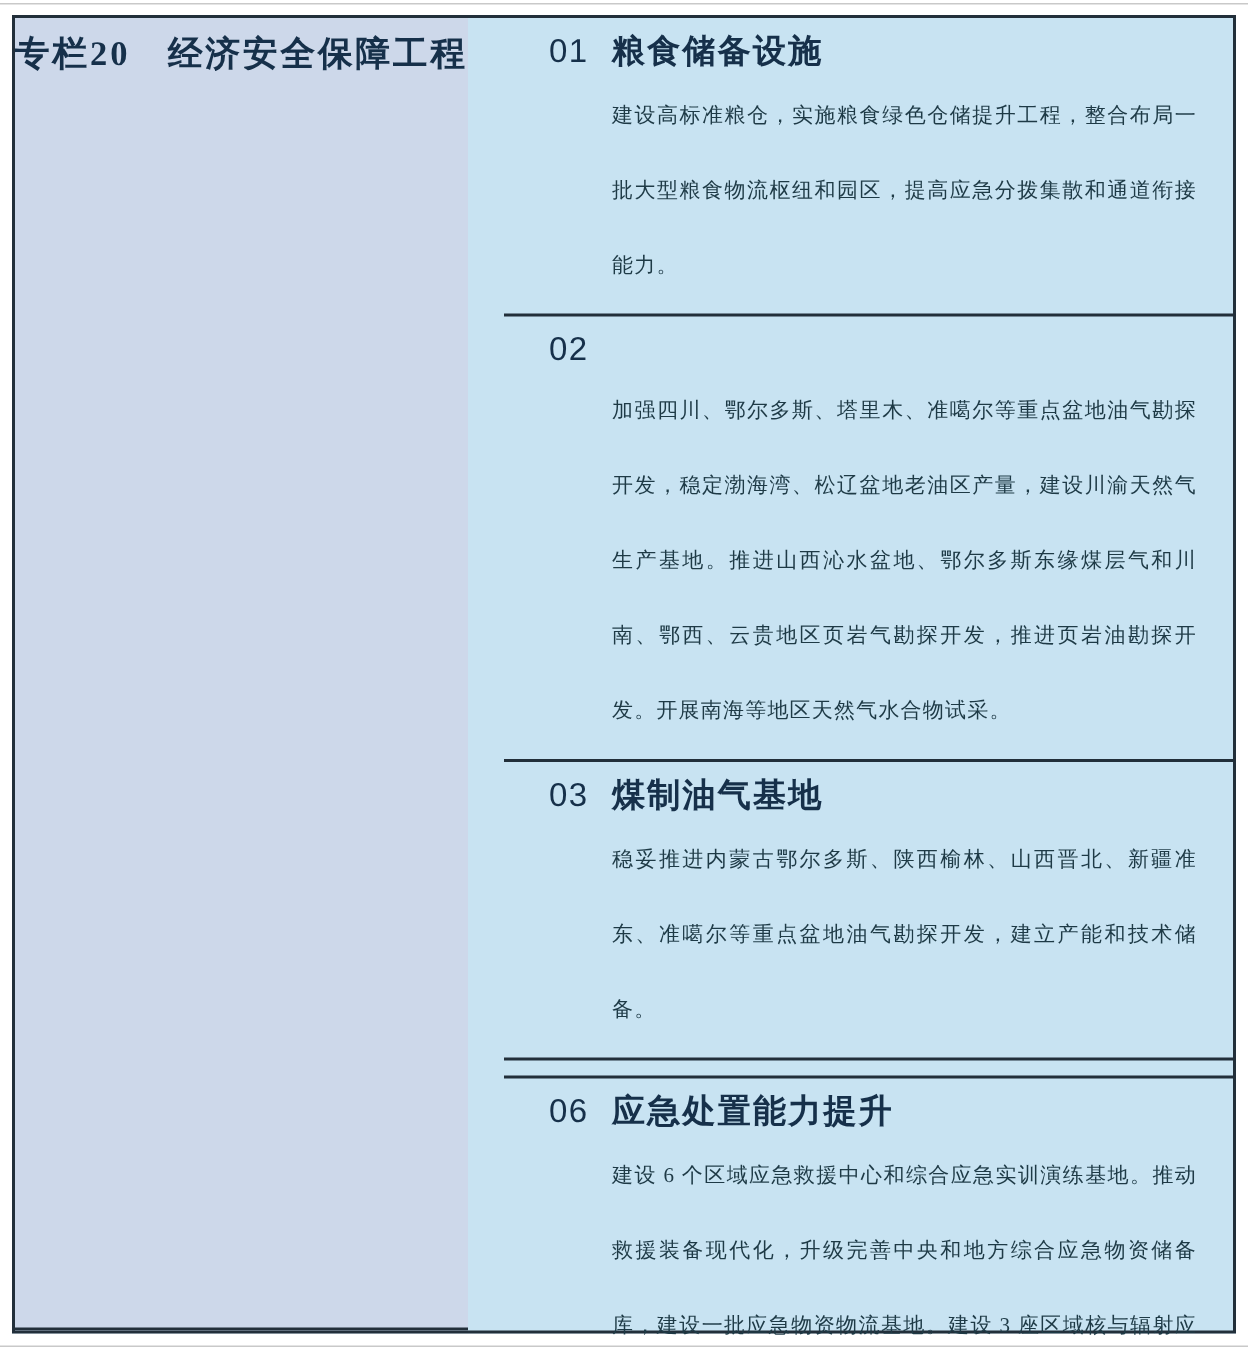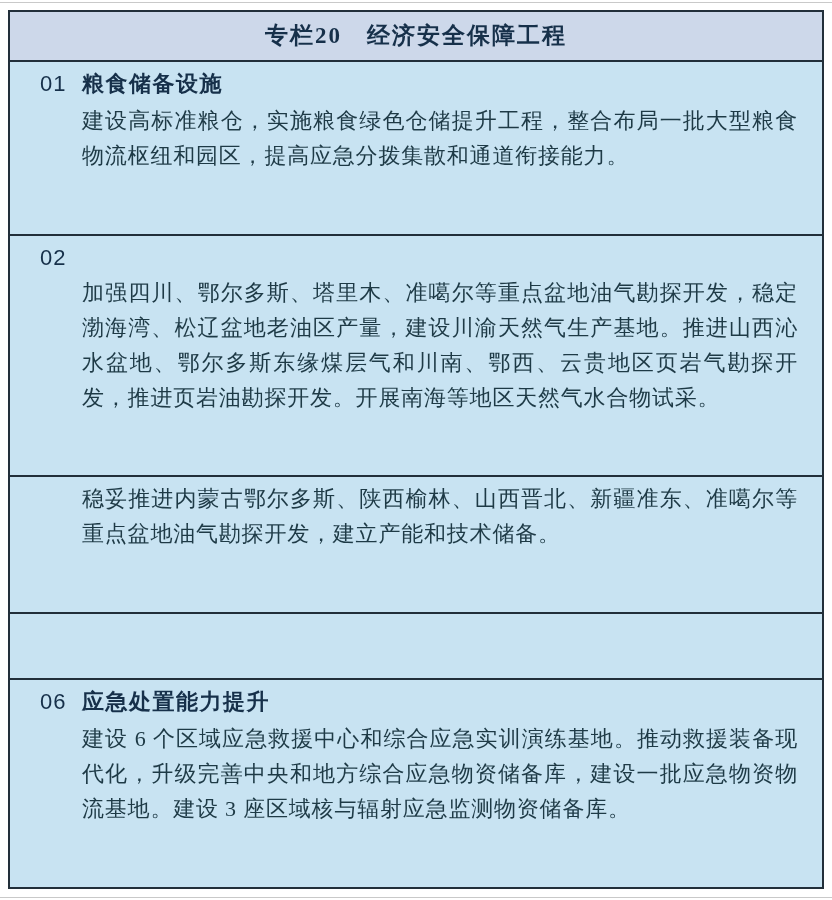--- a/index.html
+++ b/index.html
@@ -14,21 +14,21 @@
   body{
     width:832px;height:900px;background:#ffffff;overflow:hidden;
     font-family:"Liberation Serif","DejaVu Serif",serif;
   }
   .page{position:relative;width:832px;height:900px;box-sizing:border-box;padding:10px 8px 11px 8px;background:#fff;}
   .edge-line{position:absolute;left:0;width:832px;height:1px;background:var(--edge-line);}
   .edge-line.top{top:2px;}
   .edge-line.bottom{bottom:2px;}
   .panel{
     height:100%;box-sizing:border-box;border:2px solid var(--rule);
-    display:flex;flex-direction:column;background:var(--body-bg);
+    display:flex;flex-direction:row;background:var(--body-bg);gap:24px;
   }
   .panel-header{
     background:var(--header-bg);
     border-bottom:2px solid var(--rule);
     color:var(--title-text);
     text-align:center;font-weight:bold;font-size:23px;
     letter-spacing:2px;
     padding:8px 0 9px 0;
     flex:0 0 auto;
   }
@@ -42,21 +42,21 @@
   .section:last-child{border-bottom:none;}
   .section-head{display:flex;align-items:baseline;line-height:35px;font-size:22px;}
   .section-num{
     width:42px;flex:0 0 42px;color:var(--title-text);
     font-family:Liberation Sans, sans-serif;
     letter-spacing:1px;
   }
   .section-title{font-weight:bold;color:var(--title-text);letter-spacing:1.5px;font-family:Liberation Mono, monospace;}
   .section-text{
     margin:0 0 0 42px;
-    font-size:22px;line-height:35px;
+    font-size:14px;line-height:50px;
     text-align:justify;text-justify:inter-ideograph;
     letter-spacing:0.8px;
     color:var(--text);
     font-family:Liberation Serif, serif;
   }
 </style>
 </head>
 <body>
 
 <div class="page">
@@ -76,20 +76,24 @@
       </div>
 
       <div class="section">
         <div class="section-head">
           <span class="section-num">02</span>
         </div>
         <p class="section-text">加强四川、鄂尔多斯、塔里木、准噶尔等重点盆地油气勘探开发，稳定渤海湾、松辽盆地老油区产量，建设川渝天然气生产基地。推进山西沁水盆地、鄂尔多斯东缘煤层气和川南、鄂西、云贵地区页岩气勘探开发，推进页岩油勘探开发。开展南海等地区天然气水合物试采。</p>
       </div>
 
       <div class="section">
+        <div class="section-head">
+          <span class="section-num">03</span>
+          <span class="section-title">煤制油气基地</span>
+        </div>
         <p class="section-text">稳妥推进内蒙古鄂尔多斯、陕西榆林、山西晋北、新疆准东、准噶尔等重点盆地油气勘探开发，建立产能和技术储备。</p>
       </div>
 
       <div class="section">
       </div>
 
 
       <div class="section">
         <div class="section-head">
           <span class="section-num">06</span>

